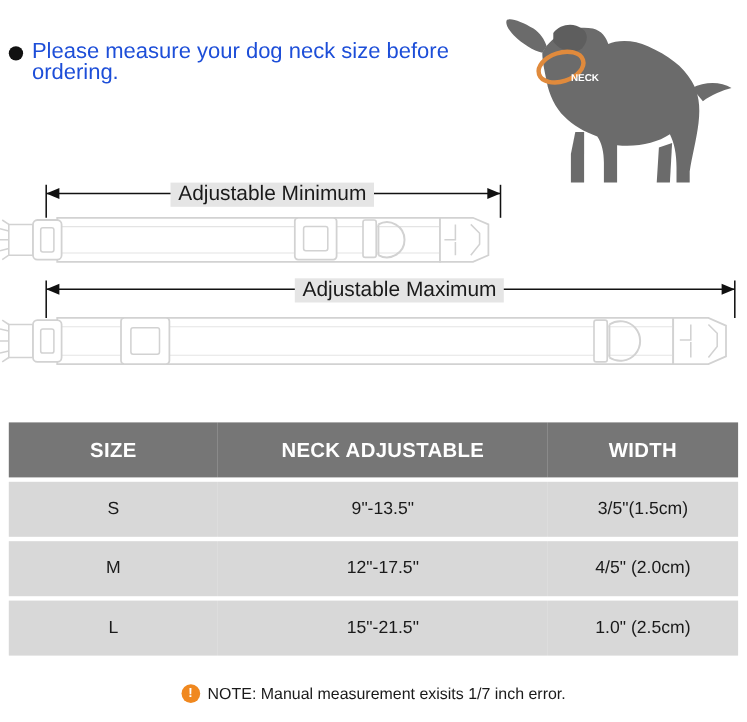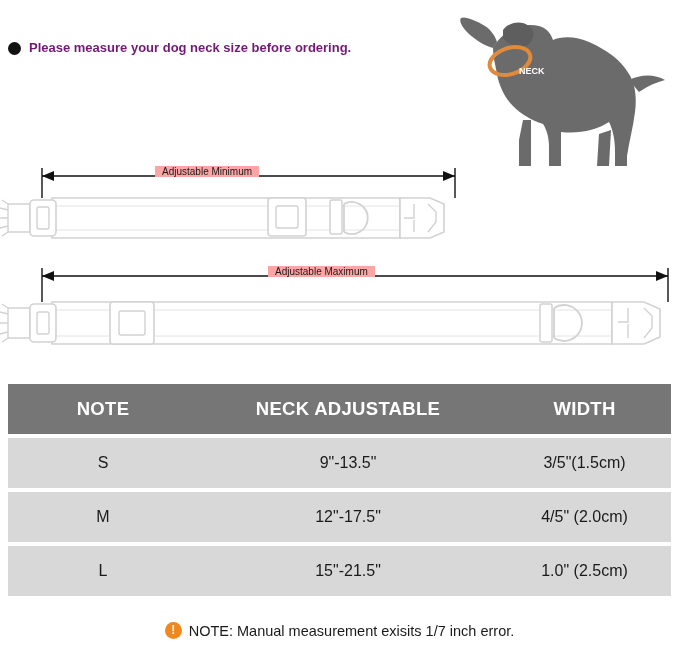--- a/index.html
+++ b/index.html
@@ -31,50 +31,49 @@
   .bullet-dot {
     width: 13px;
     height: 13px;
     border-radius: 50%;
     background: #111111;
     flex: 0 0 auto;
     margin-top: 4px;
     margin-right: 8px;
   }
   .bullet-text {
-    font-size: 13px;
+    font-size: 20px;
     line-height: 19px;
-    color: #701a75;
-    font-weight: bold;
+    color: #1d4ed8;
   }
 
   
   .dog-wrap {
     position: absolute;
     right: 8px;
     top: 0px;
     width: 240px;
     height: 160px;
     margin-top: 16px;
   }
 
   
   .collar-block {
     position: absolute;
     left: 0;
     width: 679px;
   }
   #collar-min { top: 160px; height: 100px; }
-  #collar-max { top: 256px; height: 105px; }
+  #collar-max { top: 243px; height: 105px; }
 
   .dim-label {
     position: absolute;
-    font-size: 10px;
-    color: #1a1a1a;
-    background: #fca5a5;
+    font-size: 19px;
+    color: #1a1a1a;
+    background: #e5e5e5;
     padding: 0 7px;
     white-space: nowrap;
   }
 
   
   .size-table {
     position: absolute;
     left: 8px;
     top: 380px;
     width: 663px;
@@ -227,21 +226,21 @@
     <path d="M612,46 L644,46 L660,53 L660,81 L644,88 L612,88 Z" fill="#ffffff" stroke="#d2d2d2" stroke-width="1.6"></path>
     <path d="M628,52 L628,66 L618,66 M628,82 L628,68" stroke="#d2d2d2" stroke-width="1.4" fill="none"></path>
     <path d="M644,52 L652,60 L652,72 L644,82" fill="none" stroke="#d2d2d2" stroke-width="1.4"></path>
   </svg>
   <span class="dim-label" style="left:268px; top:10px;">Adjustable Maximum</span>
 </div>
 
 <table class="size-table">
   <thead>
     <tr>
-      <th class="col-size">NOTE</th>
+      <th class="col-size">SIZE</th>
       <th class="col-neck">NECK ADJUSTABLE</th>
       <th class="col-width">WIDTH</th>
     </tr>
   </thead>
   <tbody>
     <tr>
       <td>S</td>
       <td>9"-13.5"</td>
       <td>3/5"(1.5cm)</td>
     </tr>

